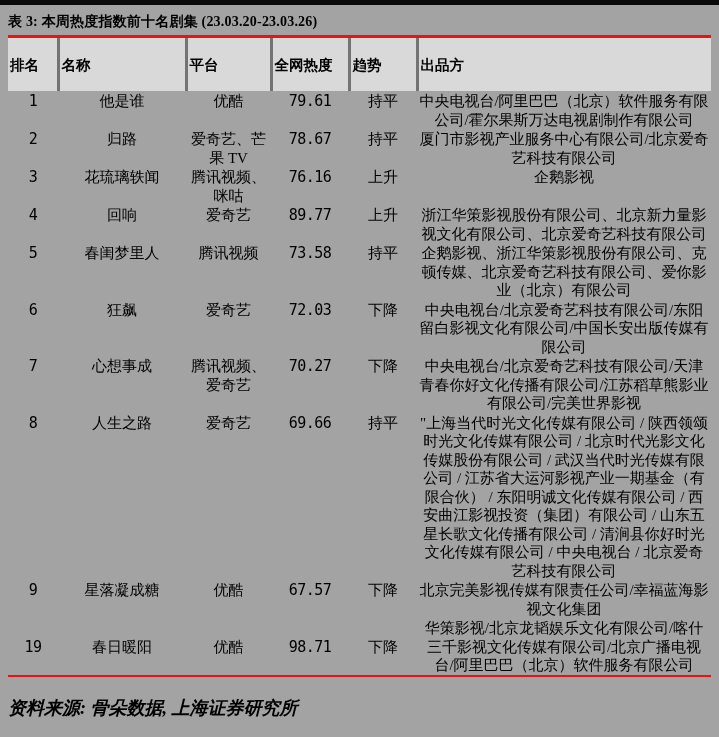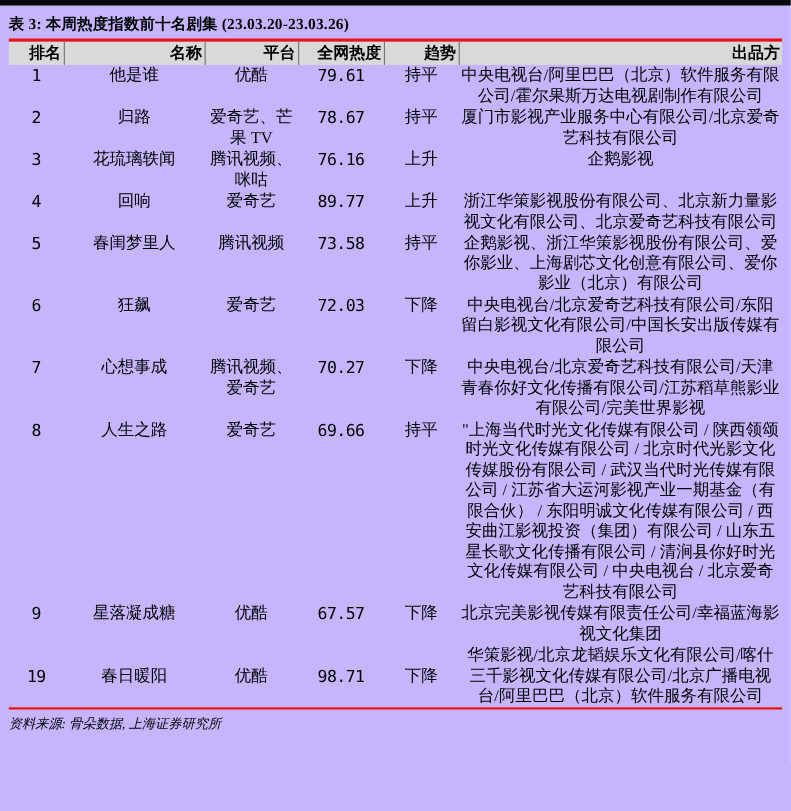--- a/index.html
+++ b/index.html
@@ -1,20 +1,20 @@
 <!DOCTYPE html>
 <html><head>
 <meta charset="utf-8">
 <style>
   html, body { margin: 0; padding: 0; background: #ffffff; }
   .page {
     position: relative;
     width: 719px;
     height: 737px;
-    background: #c4b5fd;
+    background: #a3a3a3;
     overflow: hidden;
     font-family: "Liberation Serif", serif;
     color: #000000;
   }
   .top-bar {
     width: 719px;
     height: 5px;
     background: #0a0a0a;
   }
   .title {
@@ -31,47 +31,47 @@
   }
   table.rank-table {
     width: 703px;
     border-collapse: collapse;
     table-layout: fixed;
   }
   table.rank-table th {
     background: #d9d9d9;
     font-size: 14.5px;
     font-weight: bold;
-    text-align: right;
+    text-align: left;
     vertical-align: middle;
     height: 21px;
-    padding: 0 2px;
+    padding: 16px 2px;
     line-height: 20px;
   }
-  table.rank-table th + th { border-left: 1px solid #737373; }
+  table.rank-table th + th { border-left: 3px solid #737373; }
   table.rank-table td {
     text-align: center;
     vertical-align: top;
     font-size: 15px;
     line-height: 18.5px;
     padding: 1px 2px 0 2px;
   }
   td.col-producer { padding: 1px 7px 0 7px; }
   td.col-platform { white-space: pre-line; }
   td.col-rank, td.col-heat {
     font-family: "DejaVu Sans Mono", monospace;
     font-size: 13.5px;
     letter-spacing: -0.5px;
   }
   tr.vmid td { vertical-align: middle; text-align: center; }
   tr.vmid td.col-producer { vertical-align: top; }
   .source {
-    margin: 5px 0 0 8px;
-    font-size: 12px;
-    font-weight: normal;
+    margin: 19px 0 0 8px;
+    font-size: 18px;
+    font-weight: bold;
     font-style: italic;
   }
 </style>
 </head>
 <body>
 
 <div class="page">
   <div class="top-bar"></div>
   <div class="title">表 3: 本周热度指数前十名剧集 (23.03.20-23.03.26)</div>
 
@@ -129,21 +129,21 @@
             <td class="col-heat">89.77</td>
             <td class="col-trend">上升</td>
             <td class="col-producer">浙江华策影视股份有限公司、北京新力量影视文化有限公司、北京爱奇艺科技有限公司</td>
           </tr>
           <tr>
             <td class="col-rank">5</td>
             <td class="col-name">春闺梦里人</td>
             <td class="col-platform">腾讯视频</td>
             <td class="col-heat">73.58</td>
             <td class="col-trend">持平</td>
-            <td class="col-producer">企鹅影视、浙江华策影视股份有限公司、爱你影业、上海剧芯文化创意有限公司、爱你影业（北京）有限公司</td>
+            <td class="col-producer">企鹅影视、浙江华策影视股份有限公司、克顿传媒、北京爱奇艺科技有限公司、爱你影业（北京）有限公司</td>
           </tr>
           <tr>
             <td class="col-rank">6</td>
             <td class="col-name">狂飙</td>
             <td class="col-platform">爱奇艺</td>
             <td class="col-heat">72.03</td>
             <td class="col-trend">下降</td>
             <td class="col-producer">中央电视台/北京爱奇艺科技有限公司/东阳留白影视文化有限公司/中国长安出版传媒有限公司</td>
           </tr>
           <tr>

